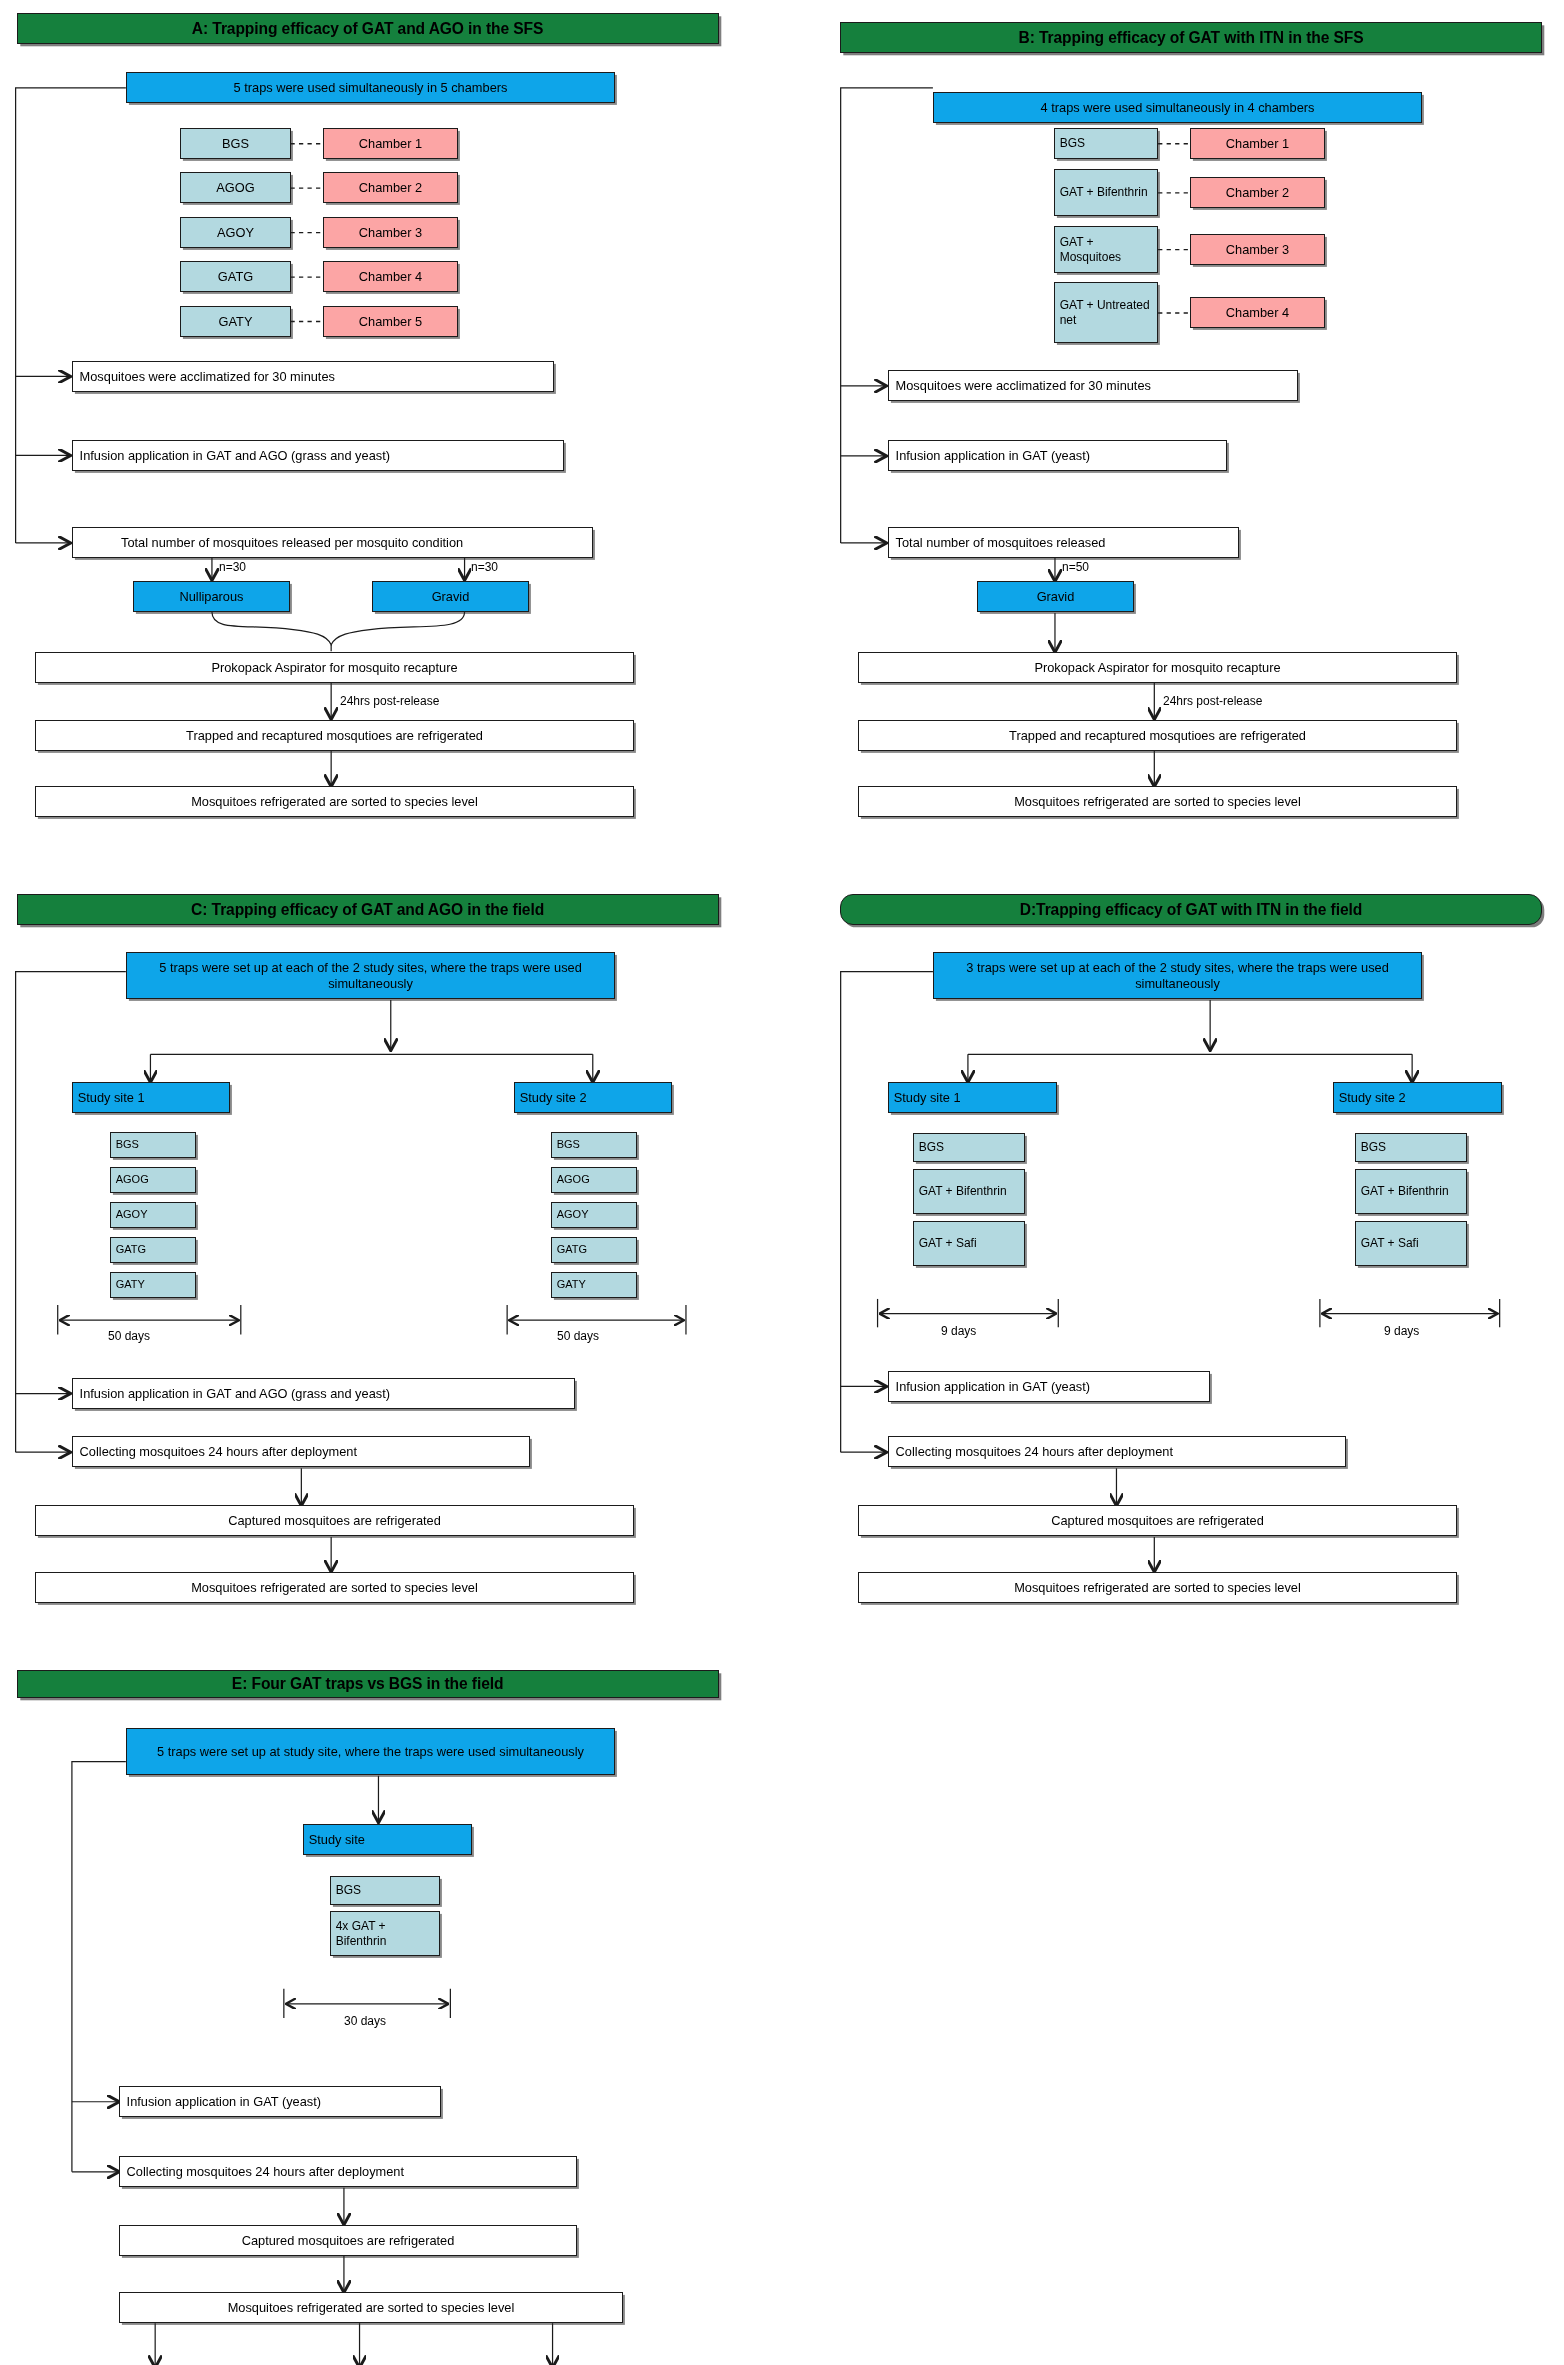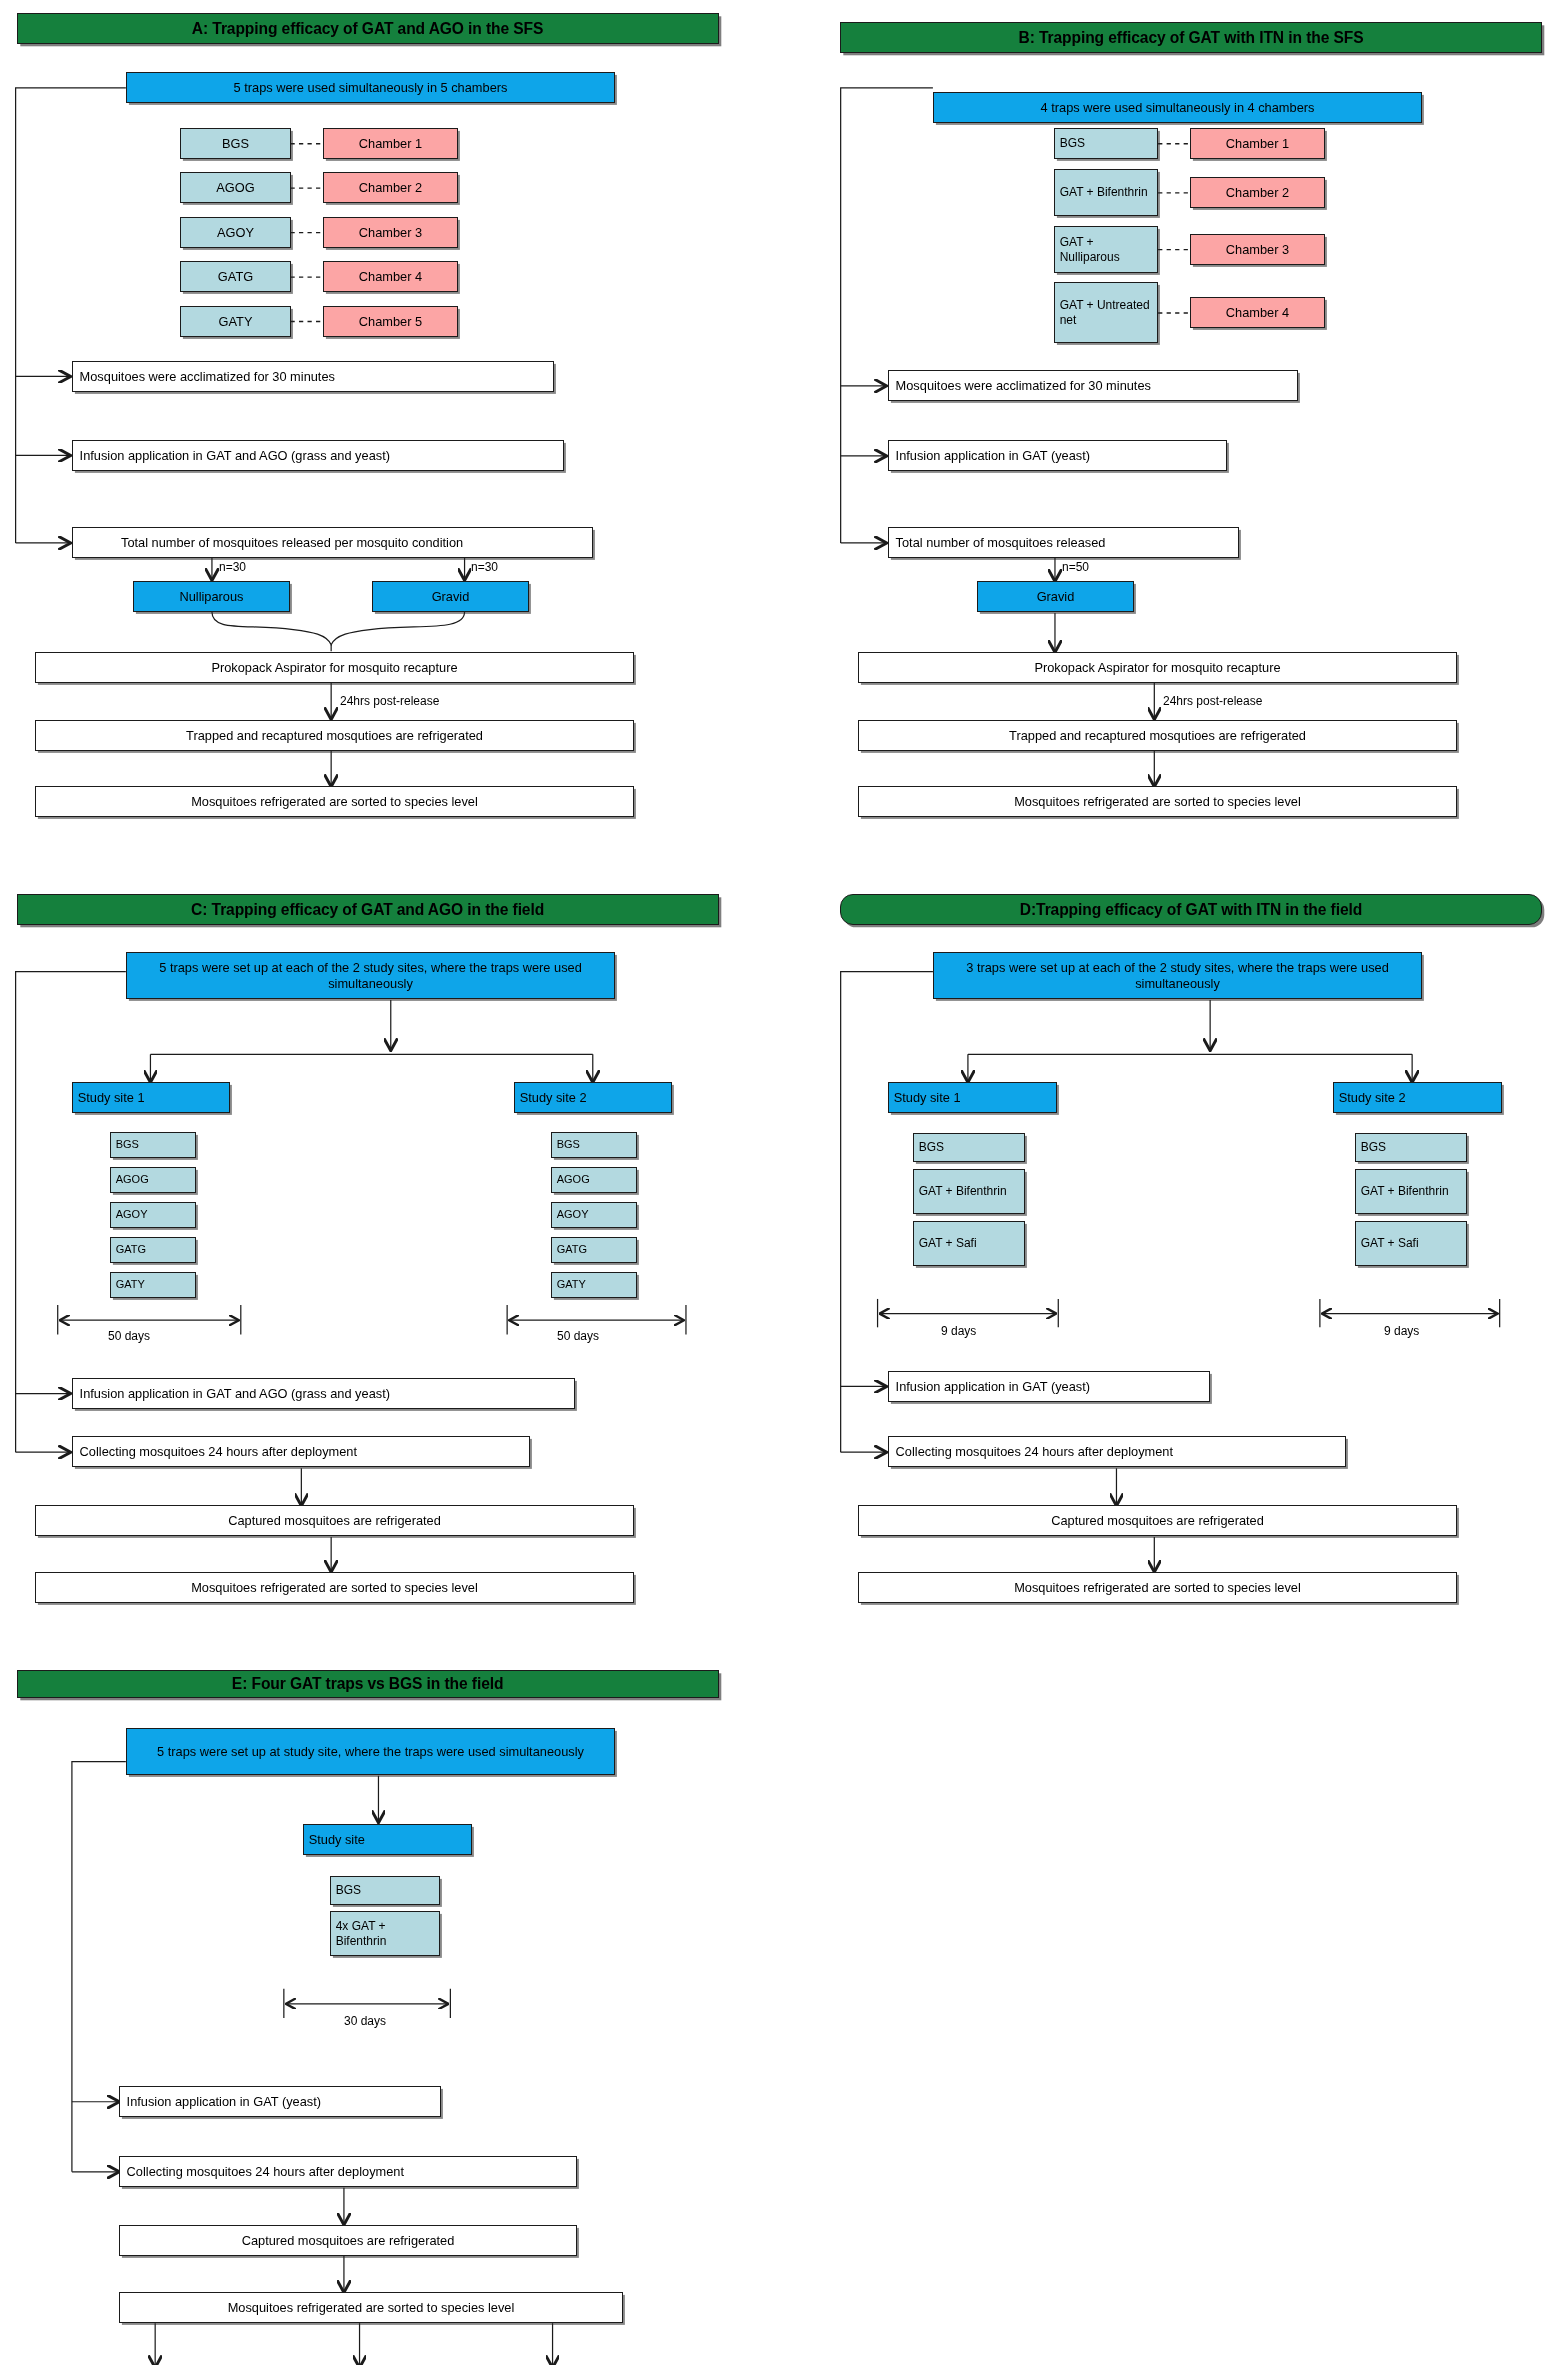--- a/index.html
+++ b/index.html
@@ -205,21 +205,21 @@
   <div class="node plain" style="left:35px;top:786px;width:599px;height:31px;">Mosquitoes refrigerated are sorted to species level</div>
 </div>
 
 <div class="panel">
   <div class="node title" style="left:840px;top:12.8px;width:702px;height:31px;margin-top:9px;">B: Trapping efficacy of GAT with ITN in the SFS</div>
 
   <div class="node cream" style="left:933px;top:72px;width:489px;height:31px;margin-top:20px;">4 traps were used simultaneously in 4 chambers</div>
 
   <div class="node teal left sm" style="left:1054px;top:128px;width:104px;height:31px;">BGS</div>
   <div class="node teal left sm" style="left:1054px;top:169px;width:104px;height:47px;">GAT + Bifenthrin</div>
-  <div class="node teal left sm" style="left:1054px;top:226px;width:104px;height:47px;">GAT + Nulliparous</div>
+  <div class="node teal left sm" style="left:1054px;top:226px;width:104px;height:47px;">GAT + Mosquitoes</div>
   <div class="node teal left sm" style="left:1054px;top:282px;width:104px;height:61px;">GAT + Untreated net</div>
 
   <div class="node purple" style="left:1190px;top:128px;width:135px;height:31px;">Chamber 1</div>
   <div class="node purple" style="left:1190px;top:177px;width:135px;height:31px;">Chamber 2</div>
   <div class="node purple" style="left:1190px;top:234px;width:135px;height:31px;">Chamber 3</div>
   <div class="node purple" style="left:1190px;top:297px;width:135px;height:31px;">Chamber 4</div>
 
   <div class="node plain left" style="left:888px;top:370px;width:410px;height:31px;">Mosquitoes were acclimatized for 30 minutes</div>
   <div class="node plain left" style="left:888px;top:440px;width:339px;height:31px;">Infusion application in GAT (yeast)</div>
   <div class="node plain left" style="left:888px;top:527px;width:351px;height:31px;">Total number of mosquitoes released</div>

